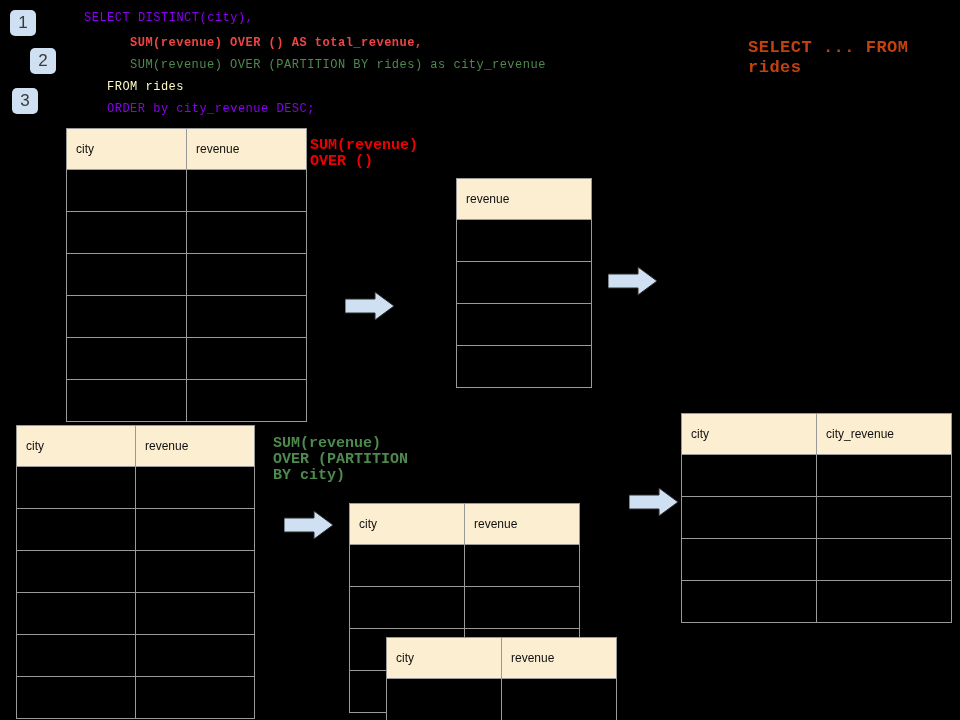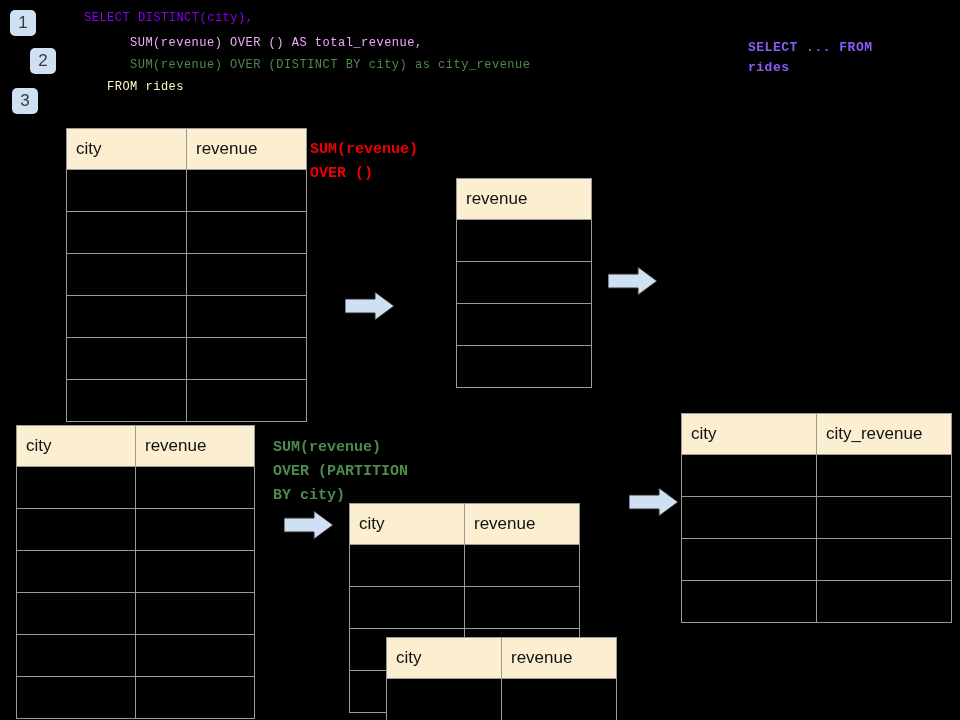--- a/index.html
+++ b/index.html
@@ -32,37 +32,37 @@
 
   
   .code {
     position: absolute;
     font-family: "Liberation Mono", monospace;
     font-size: 12px;
     letter-spacing: 0.5px;
     white-space: pre;
   }
   .code.l1 { color: #8a00f0; }
-  .code.l2 { color: #f0abfc; }
+  .code.l2 { color: #ef4444; font-weight: bold; }
   .code.l3 { color: #4e8a4e; }
   .code.l4 { color: #fef9c3; }
   .code.l5 { color: #8a00f0; }
   .code.side {
-    font-size: 13px;
-    color: #8b5cf6;
+    font-size: 17px;
+    color: #c2410c;
     font-weight: bold;
     line-height: 20px;
   }
 
   
   .annot {
     position: absolute;
     font-family: "Liberation Mono", monospace;
     font-size: 15px;
-    line-height: 24px;
+    line-height: 16px;
     white-space: pre;
   }
   .annot.red   { color: #ee0000; font-weight: bold; }
   .annot.green { color: #4e8a4e; font-weight: bold; }
 
   
   .tbl {
     position: absolute;
     border-collapse: collapse;
     table-layout: fixed;
@@ -70,21 +70,21 @@
   }
   .tbl th, .tbl td {
     border: 1px solid #9a9a9a;
     padding: 0;
     margin: 0;
   }
   .tbl th {
     background: #fceed0;
     color: #111111;
     font-family: "Liberation Sans", sans-serif;
-    font-size: 17px;
+    font-size: 12px;
     font-weight: normal;
     text-align: left;
     padding-left: 9px;
     height: 40px;
   }
   .tbl td {
     background: #000000;
     height: 41px;
   }
 
@@ -95,22 +95,23 @@
 <body>
 
 <div id="canvas">
 
   <div class="badge" style="left:10px; top:10px;">1</div>
   <div class="badge" style="left:30px; top:48px;">2</div>
   <div class="badge" style="left:12px; top:88px;">3</div>
 
   <div class="code l1" style="left:84px; top:11px;">SELECT DISTINCT(city),</div>
   <div class="code l2" style="left:130px; top:36px;">SUM(revenue) OVER () AS total_revenue,</div>
-  <div class="code l3" style="left:130px; top:58px;">SUM(revenue) OVER (DISTINCT BY city) as city_revenue</div>
+  <div class="code l3" style="left:130px; top:58px;">SUM(revenue) OVER (PARTITION BY rides) as city_revenue</div>
   <div class="code l4" style="left:107px; top:80px;">FROM rides</div>
+  <div class="code l5" style="left:107px; top:102px;">ORDER by city_revenue DESC;</div>
   <div class="code side" style="left:748px; top:38px;">SELECT ... FROM
 rides</div>
 
   <div class="annot red" style="left:310px; top:138px;">SUM(revenue)
 OVER ()</div>
   <div class="annot green" style="left:273px; top:436px;">SUM(revenue)
 OVER (PARTITION
 BY city)</div>
 
   <table class="tbl" style="left:66px; top:128px; width:240px;">

